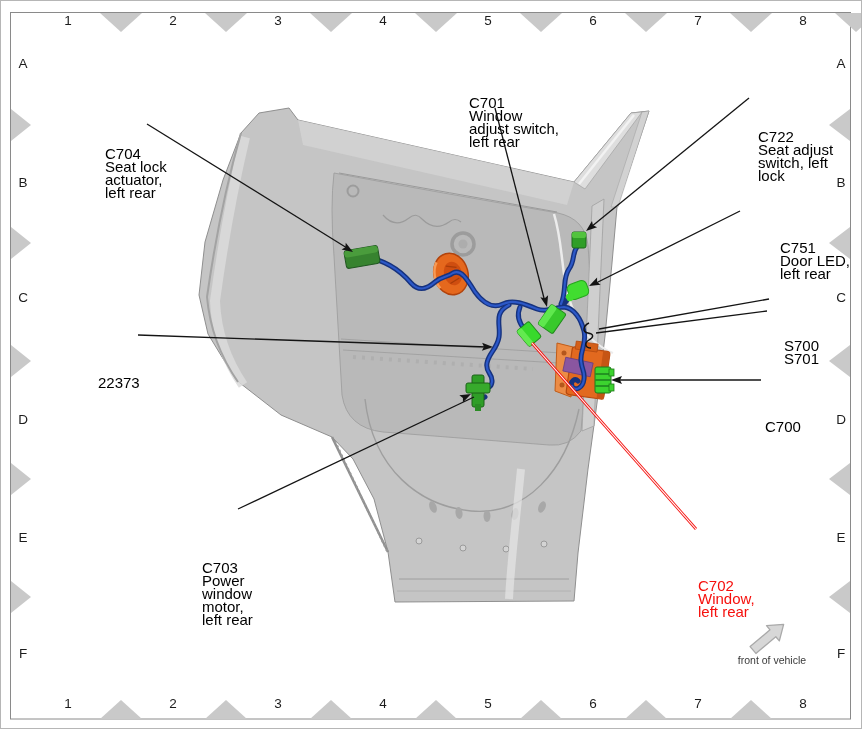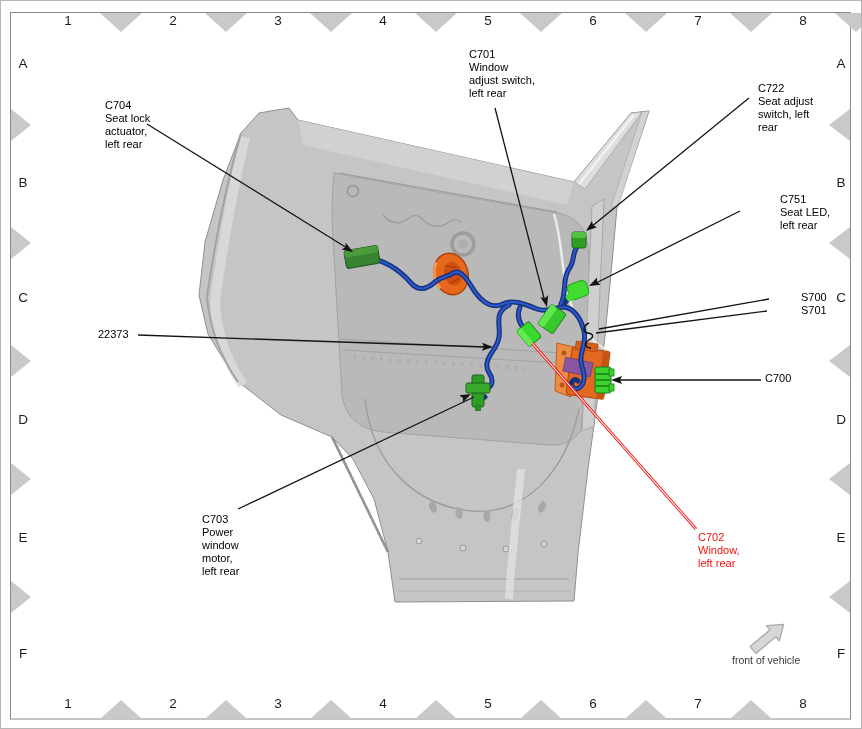--- a/index.html
+++ b/index.html
@@ -11,22 +11,23 @@
   #art{position:absolute;left:0;top:0;}
   .gnum{
     position:absolute;width:20px;text-align:center;
     font-size:13.5px;color:#1c1c1c;line-height:16px;
   }
   .grow{
     position:absolute;width:16px;text-align:center;
     font-size:13.5px;color:#1c1c1c;line-height:16px;
   }
   .callout{
-    position:absolute;font-size:11px;line-height:13px;color:#000;
+    position:absolute;font-size:15px;line-height:13px;color:#000;
     white-space:nowrap;
+    margin-top:48px;
   }
   .callout.red{color:#f6100d;font-weight:normal;}
   .compass-label{
     position:absolute;font-size:10.5px;color:#3a3a3a;
   }
 </style>
 </head>
 <body>
 
 <div id="stage">
@@ -278,30 +279,30 @@
   <div>C701</div>
   <div>Window</div>
   <div>adjust switch,</div>
   <div>left rear</div>
 </div>
 
 <div class="callout" style="left:757px;top:81px">
   <div>C722</div>
   <div>Seat adjust</div>
   <div>switch, left</div>
-  <div>rear</div>
+  <div>lock</div>
 </div>
 
 <div class="callout" style="left:779px;top:192px">
   <div>C751</div>
-  <div>Seat LED,</div>
-  <div>left rear</div>
-</div>
-
-<div class="callout" style="left:800px;top:290px">
+  <div>Door LED,</div>
+  <div>left rear</div>
+</div>
+
+<div class="callout" style="left:783px;top:290px">
   <div>S700</div>
   <div>S701</div>
 </div>
 
 <div class="callout" style="left:764px;top:371px">
   <div>C700</div>
 </div>
 
 <div class="callout" style="left:97px;top:327px">
   <div>22373</div>
@@ -314,15 +315,15 @@
   <div>motor,</div>
   <div>left rear</div>
 </div>
 
 <div class="callout red" style="left:697px;top:530px">
   <div>C702</div>
   <div>Window,</div>
   <div>left rear</div>
 </div>
 
-<div class="compass-label" style="left:731px;top:653px;width:80px;text-align:left">front of vehicle</div>
+<div class="compass-label" style="left:731px;top:653px;width:80px;text-align:center">front of vehicle</div>
 
 </div>
 
 </body></html>

